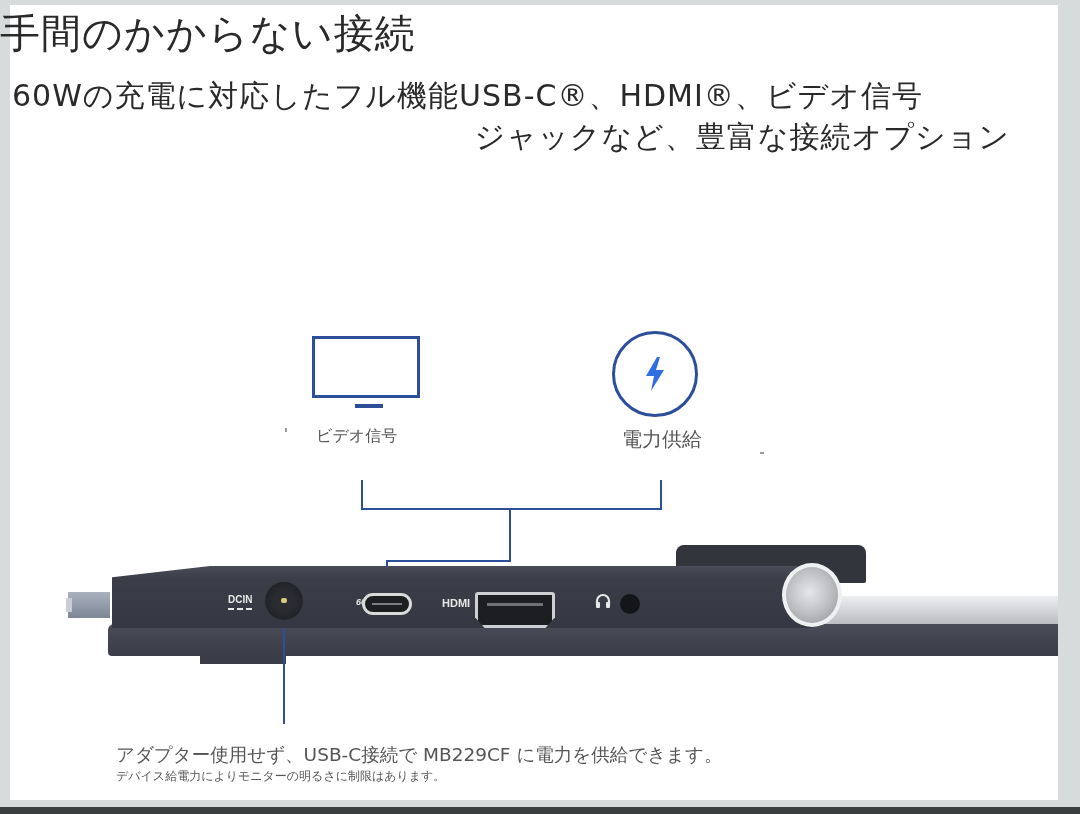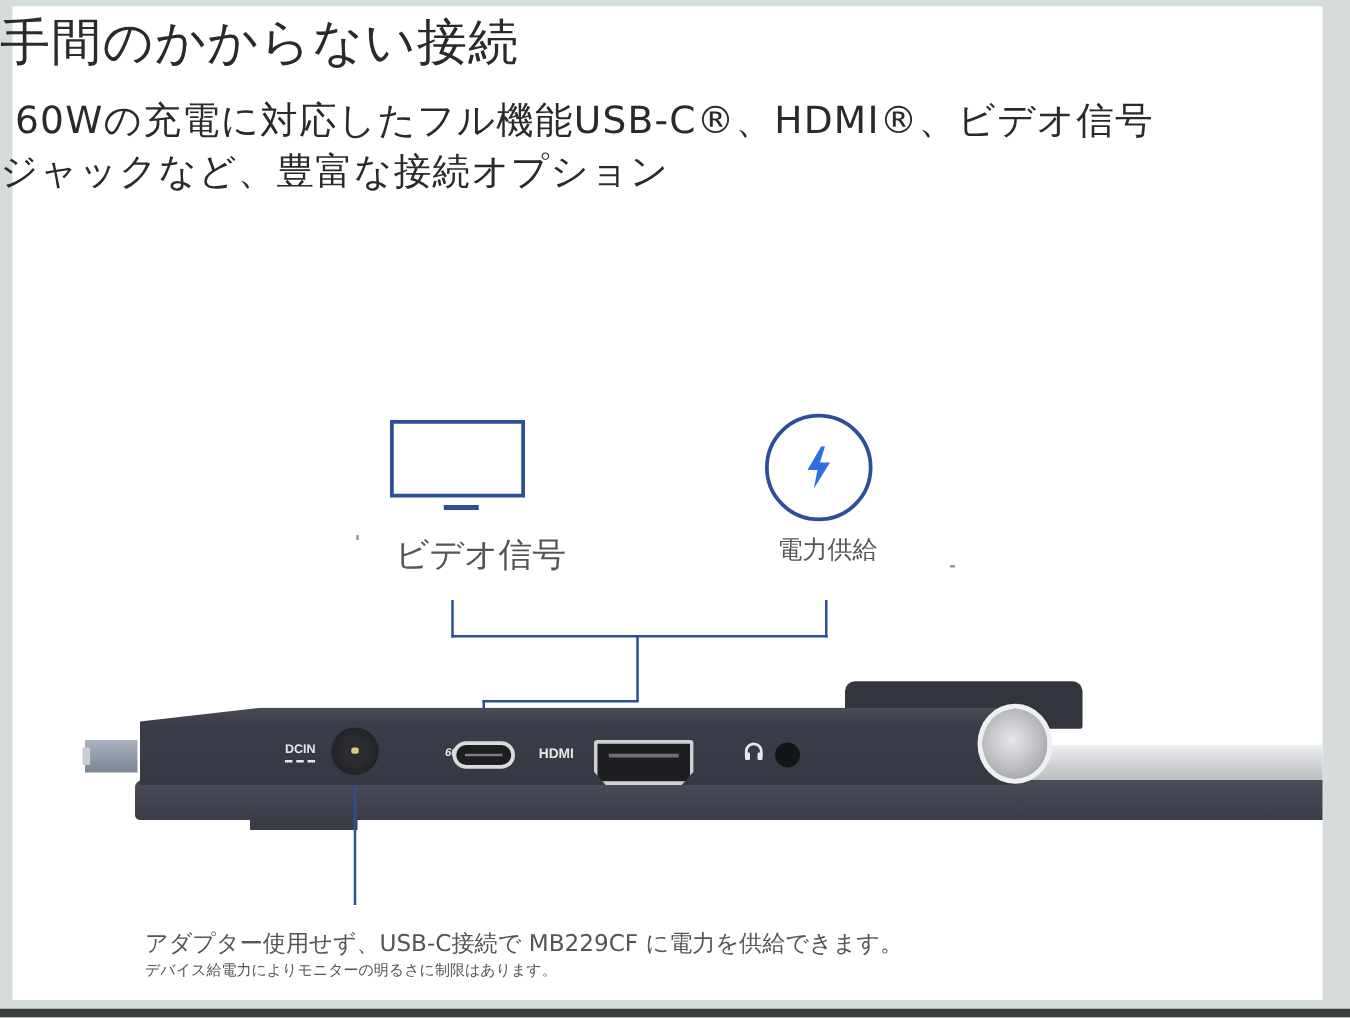--- a/index.html
+++ b/index.html
@@ -3,26 +3,26 @@
 <meta charset="utf-8">
 <style>
   * { box-sizing: border-box; margin: 0; padding: 0; }
   html, body { width: 1080px; height: 814px; overflow: hidden; }
   body { background: #d5dcdb; position: relative; font-family: "DejaVu Sans", "Liberation Sans", sans-serif; }
   .panel { position: absolute; left: 10px; top: 5px; width: 1048px; height: 795px; background: #ffffff; }
   .bottom-strip { position: absolute; left: 0; top: 807px; width: 1080px; height: 7px; background: #3a3e3f; }
 
   .title { position: absolute; left: 0; width: 1000px; top: 6px; text-align: left; font-size: 40px; color: #2a2a2a; letter-spacing: 1px; font-weight: 300; }
   .sub1 { position: absolute; left: 12px; top: 76px; font-size: 30px; color: #2a2a2a; white-space: nowrap; letter-spacing: 1px; }
-  .sub2 { position: absolute; left: 0; width: 1010px; top: 117px; text-align: left; font-size: 30px; color: #2a2a2a; letter-spacing: 1px; }
+  .sub2 { position: absolute; left: 0; width: 1010px; top: 117px; text-align: right; font-size: 30px; color: #2a2a2a; letter-spacing: 1px; }
 
   .icon-monitor { position: absolute; left: 312px; top: 336px; width: 108px; height: 62px; border: 3px solid #2d4f9a; }
   .icon-monitor-stand { position: absolute; left: 355px; top: 404px; width: 28px; height: 4px; background: #2d4f9a; }
   .icon-power { position: absolute; left: 612px; top: 331px; width: 86px; height: 86px; border: 3px solid #2d4f9a; border-radius: 50%; display: flex; align-items: center; justify-content: center; }
-  .label-video { position: absolute; left: 316px; top: 426px; font-size: 27px; color: #555; }
+  .label-video { position: absolute; left: 316px; top: 426px; font-size: 16px; color: #555; }
   .label-power { position: absolute; left: 622px; top: 426px; font-size: 20px; color: #555; }
   .dot1 { position: absolute; left: 285px; top: 428px; width: 2px; height: 4px; background: #999; }
   .dot2 { position: absolute; left: 760px; top: 452px; width: 4px; height: 2px; background: #999; }
 
   .line { position: absolute; background: #2d4f9a; }
 
   
   .dev-top-block { position: absolute; left: 676px; top: 545px; width: 190px; height: 38px; background: #33353d; border-radius: 8px 8px 2px 2px; }
   .dev-body { position: absolute; left: 112px; top: 566px; width: 700px; height: 62px; background: linear-gradient(#4a4d57 0%, #3b3e48 20%, #353842 100%); border-radius: 10px 6px 0 0; clip-path: polygon(0 18%, 14% 0, 100% 0, 100% 100%, 0 100%); }
   .dev-stand-arm { position: absolute; left: 790px; top: 596px; width: 268px; height: 34px; background: linear-gradient(#eeeff1, #c8cacd 60%, #b0b2b6); }
@@ -32,21 +32,21 @@
   .dev-usb-plug { position: absolute; left: 68px; top: 592px; width: 42px; height: 26px; background: linear-gradient(#aab2bf, #7d8696); }
   .dev-usb-tip { position: absolute; left: 66px; top: 598px; width: 6px; height: 14px; background: #c9ced6; }
 
   .dcin-label { position: absolute; left: 228px; top: 594px; font-size: 10px; font-weight: bold; color: #e8e8e8; font-family: "Liberation Sans", sans-serif; }
   .dcin-bars { position: absolute; left: 228px; top: 608px; width: 24px; height: 2px; border-top: 2px dashed #e8e8e8; }
   .dc-jack { position: absolute; left: 265px; top: 582px; width: 38px; height: 38px; border-radius: 50%; background: radial-gradient(circle, #2a2b30 40%, #1a1b1f 100%); }
   .dc-jack-dot { position: absolute; left: 281px; top: 598px; width: 6px; height: 5px; background: #d8c87a; border-radius: 2px; }
   .w60-label { position: absolute; left: 320px; top: 597px; font-size: 9px; font-weight: bold; font-style: italic; color: #e8e8e8; font-family: "Liberation Sans", sans-serif; margin-left: 36px; }
   .usbc-port { position: absolute; left: 362px; top: 593px; width: 50px; height: 22px; border: 3px solid #d9dadc; border-radius: 11px; background: #1d1e22; }
   .usbc-inner { position: absolute; left: 372px; top: 603px; width: 30px; height: 2px; background: #7b7d82; }
-  .hdmi-label { position: absolute; left: 431px; top: 597px; font-size: 11px; font-weight: bold; color: #e8e8e8; font-family: "Liberation Sans", sans-serif; }
+  .hdmi-label { position: absolute; left: 442px; top: 597px; font-size: 11px; font-weight: bold; color: #e8e8e8; font-family: "Liberation Sans", sans-serif; }
   .hdmi-port { position: absolute; left: 475px; top: 592px; width: 80px; height: 36px; border: 3px solid #cfd0d3; background: #1d1e22; clip-path: polygon(0 0, 100% 0, 100% 70%, 88% 100%, 12% 100%, 0 70%); border-radius: 3px; }
   .hdmi-inner { position: absolute; left: 487px; top: 603px; width: 56px; height: 3px; background: #6f7176; }
   .headphone-icon { position: absolute; left: 595px; top: 593px; width: 16px; height: 16px; }
   .audio-jack { position: absolute; left: 620px; top: 594px; width: 20px; height: 20px; border-radius: 50%; background: #141518; }
 
   .note1 { position: absolute; left: 116px; top: 742px; font-size: 18.5px; color: #555; white-space: nowrap; }
   .note2 { position: absolute; left: 116px; top: 768px; font-size: 12px; color: #555; white-space: nowrap; }
 </style>
 </head>
 <body>

